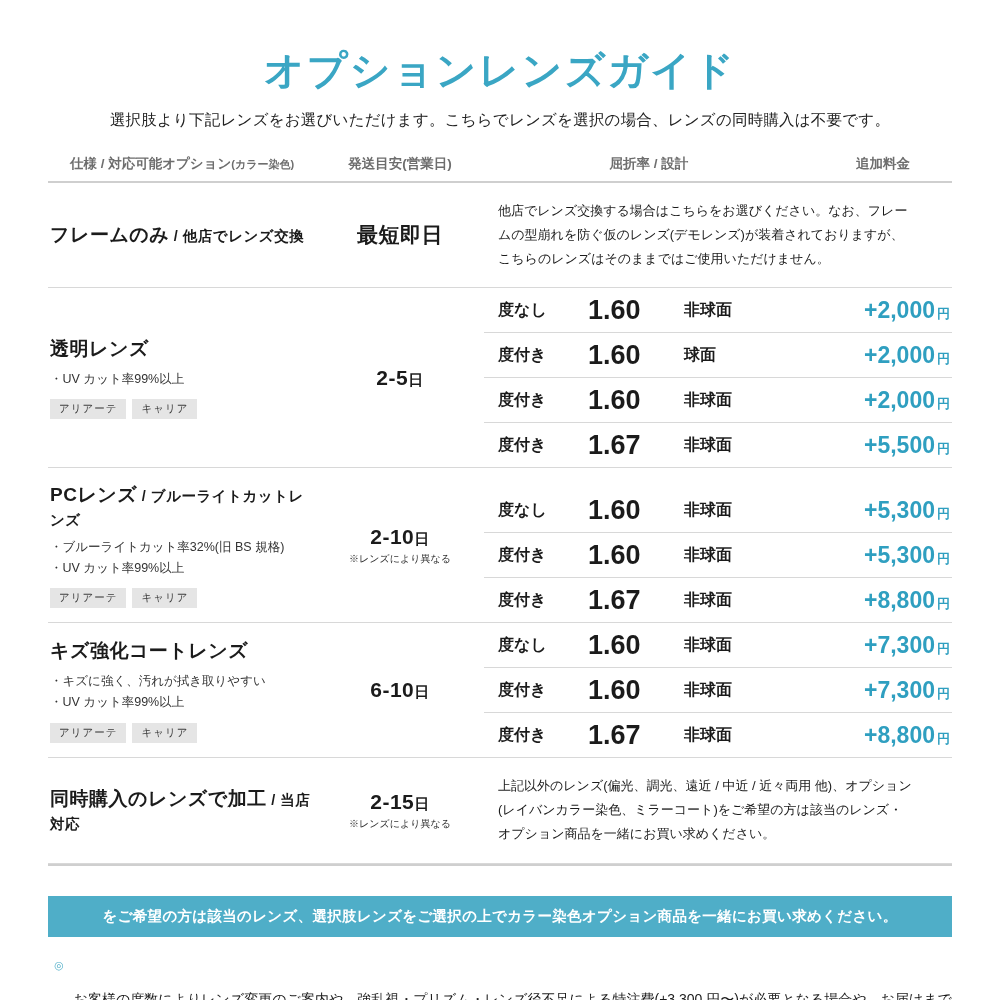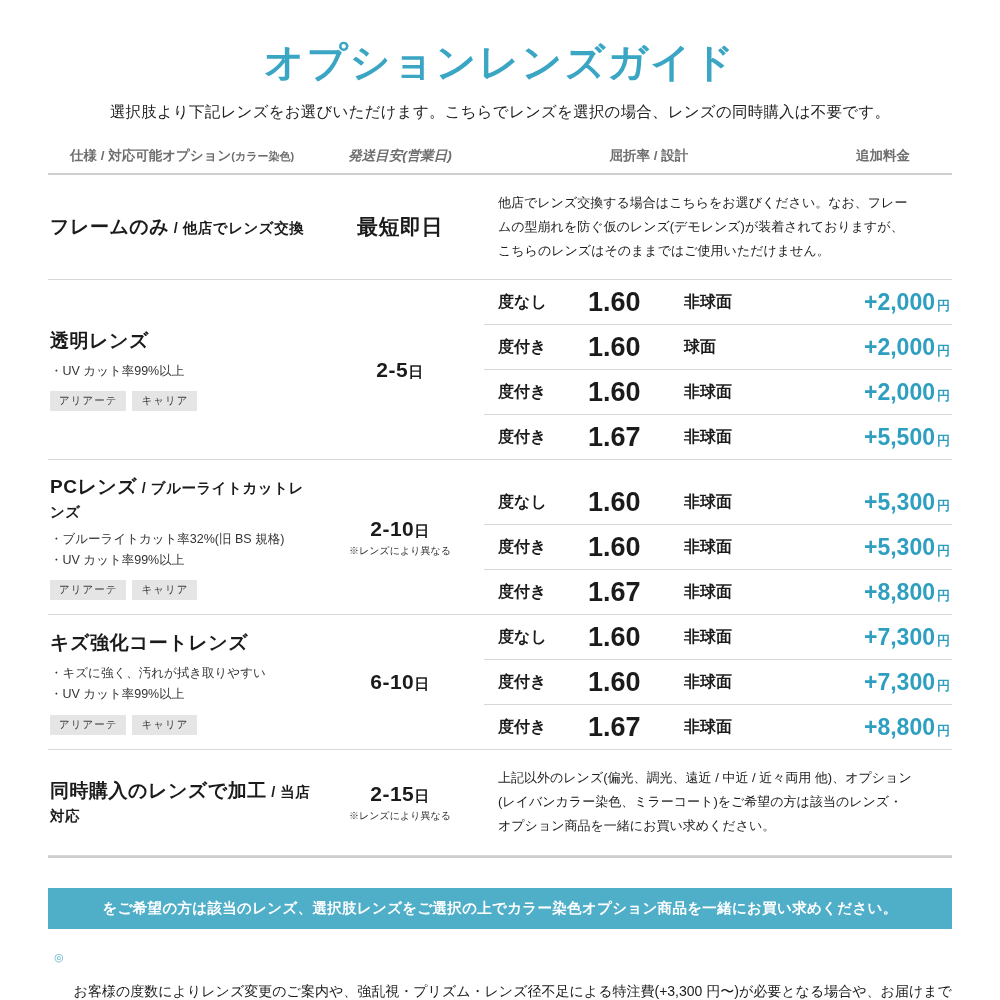--- a/index.html
+++ b/index.html
@@ -12,21 +12,21 @@
     height: 1000px;
     font-family: "Liberation Sans", sans-serif;
     color: #1b1b1b;
     -webkit-font-smoothing: antialiased;
   }
   .page {
     position: relative;
     width: 1000px;
     height: 1000px;
     box-sizing: border-box;
-    padding: 0 48px;
+    padding: 8px 48px;
   }
   
   .title {
     text-align: center;
     color: #3aa6c4;
     font-size: 40px;
     font-weight: bold;
     letter-spacing: 2px;
     padding-top: 38px;
     line-height: 1.2;
@@ -42,21 +42,21 @@
   .colheads {
     display: flex;
     align-items: flex-end;
     margin-top: 24px;
     color: #6e6e6e;
     font-size: 13.5px;
     font-weight: bold;
     padding-bottom: 8px;
   }
   .ch-spec   { width: 268px; text-align: center; }
-  .ch-ship   { width: 168px; text-align: center; font-style: italic; }
+  .ch-ship   { width: 168px; text-align: center; }
   .ch-index  { width: 330px; text-align: center; }
   .ch-price  { width: 138px; text-align: center; }
   .ch-small  { font-weight: bold; font-size: 11px; }
   
   .rule {
     height: 2px;
     background: #cfcfcf;
   }
 
   .row {

